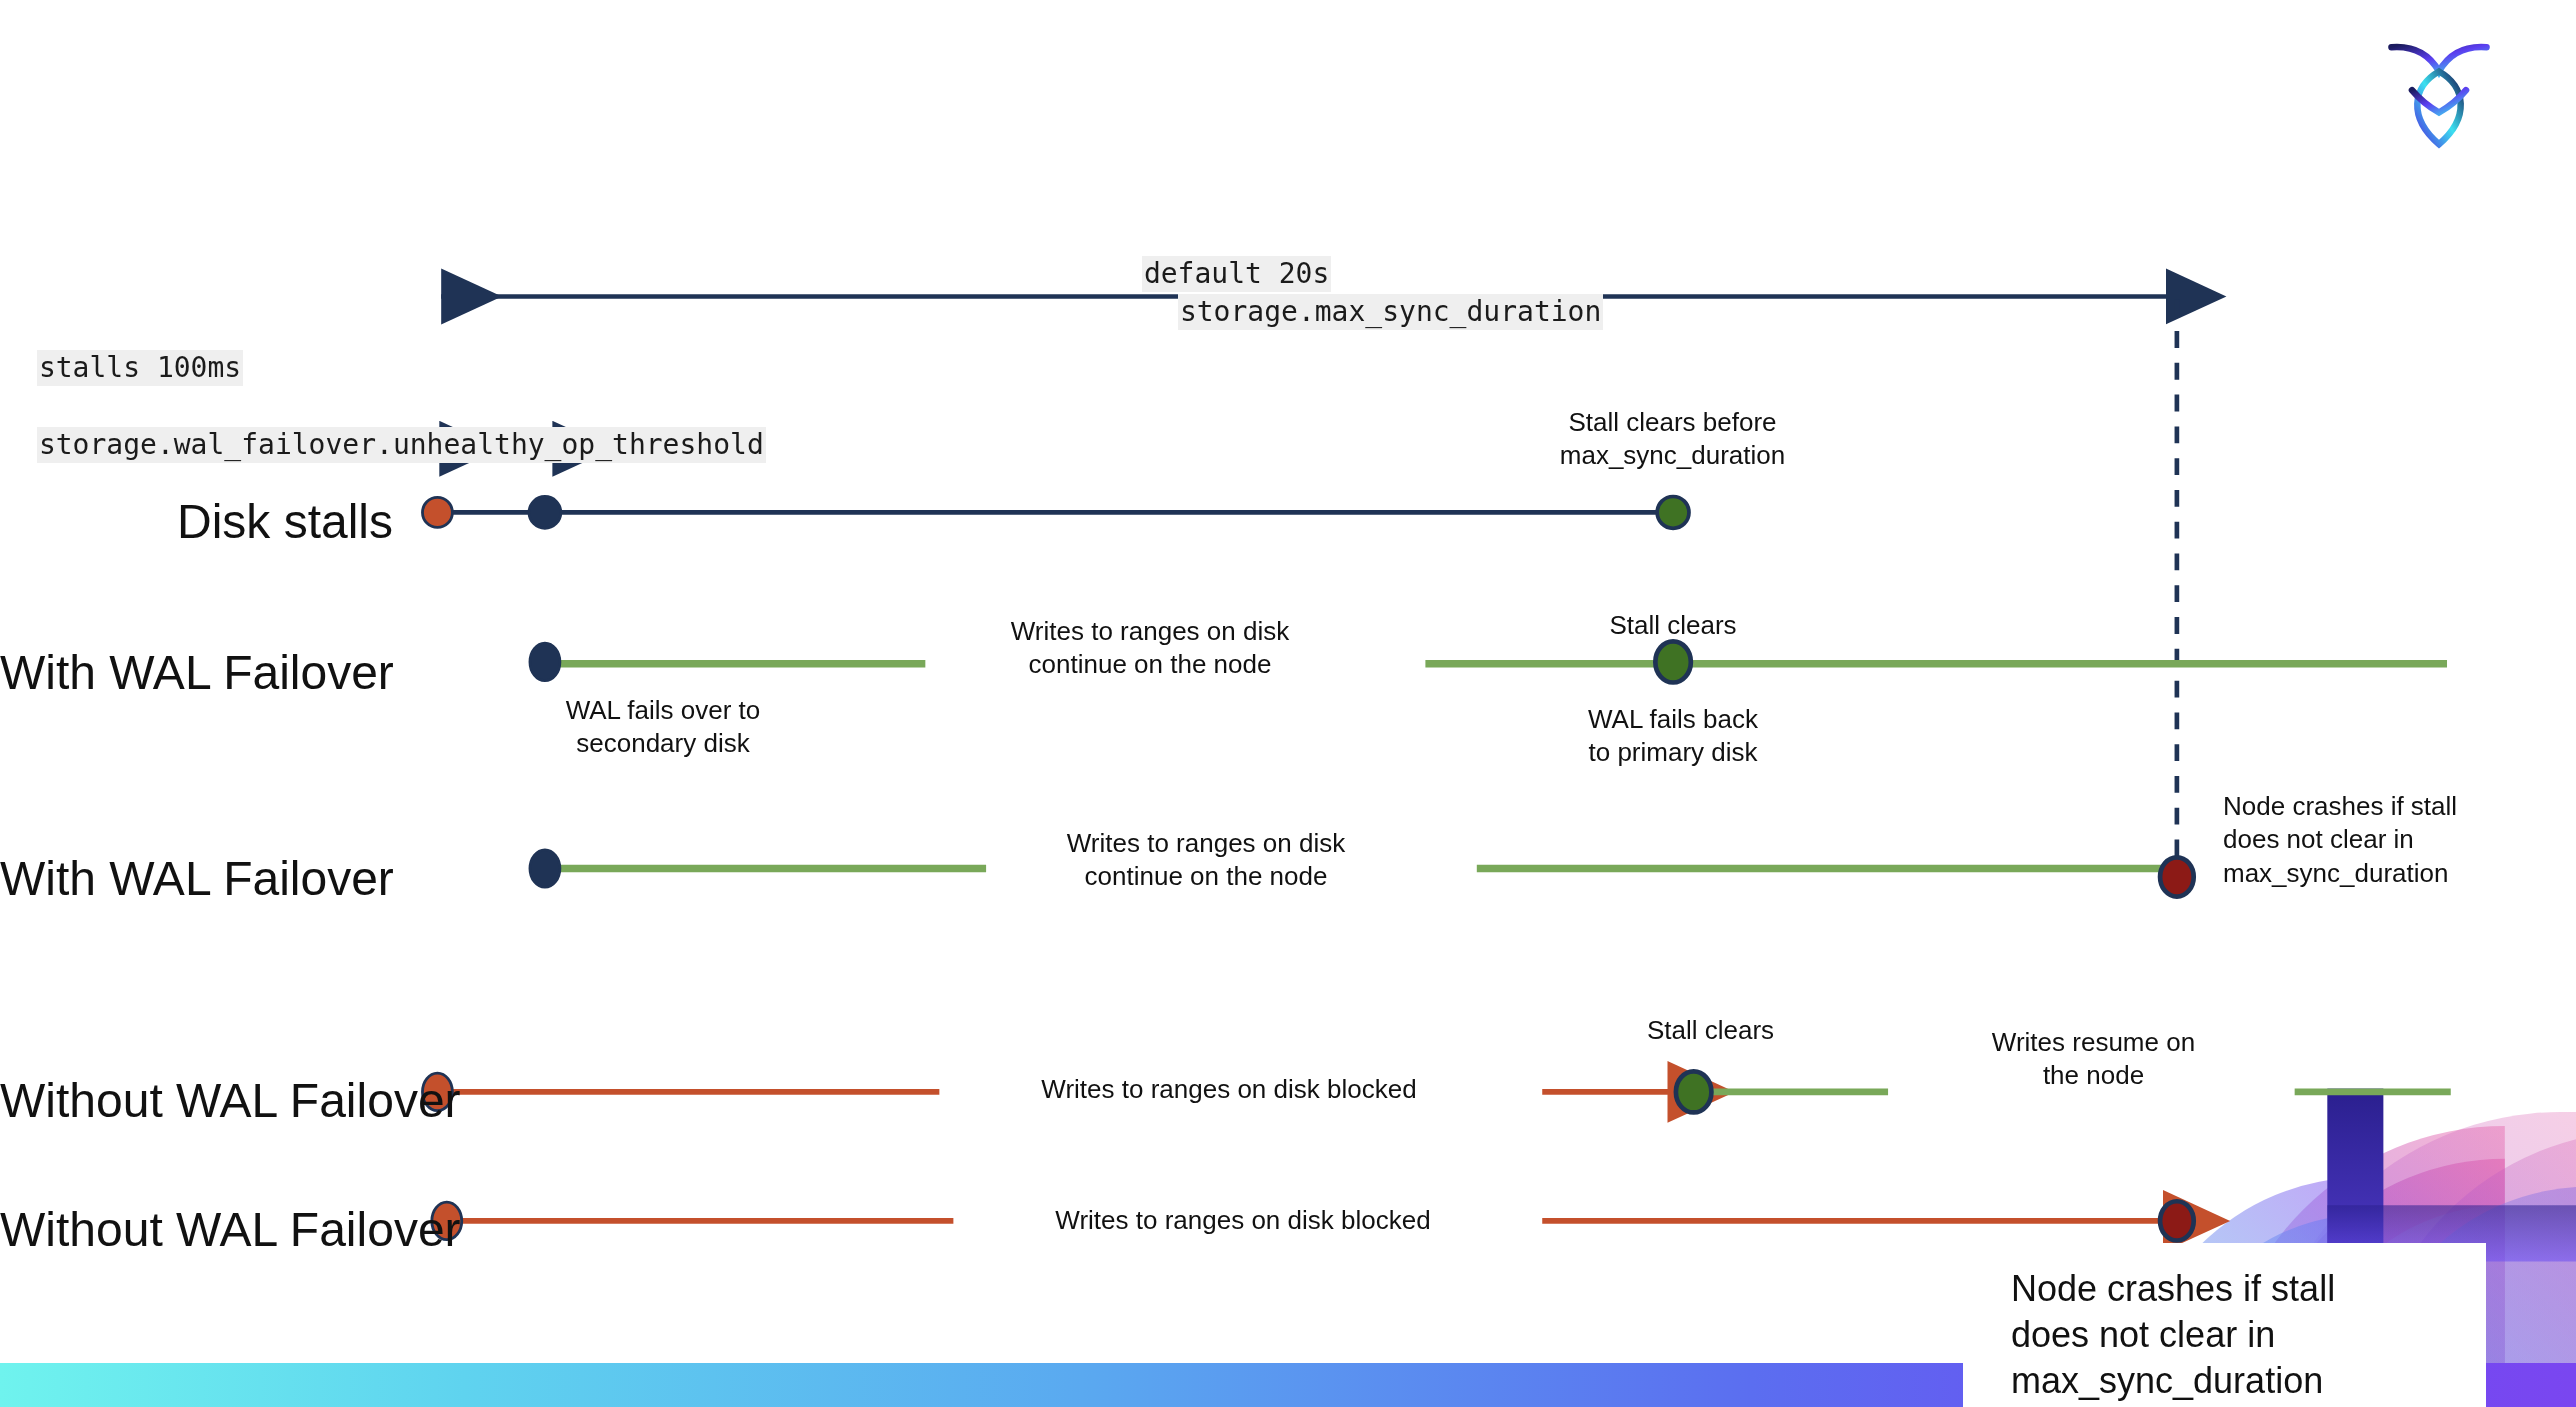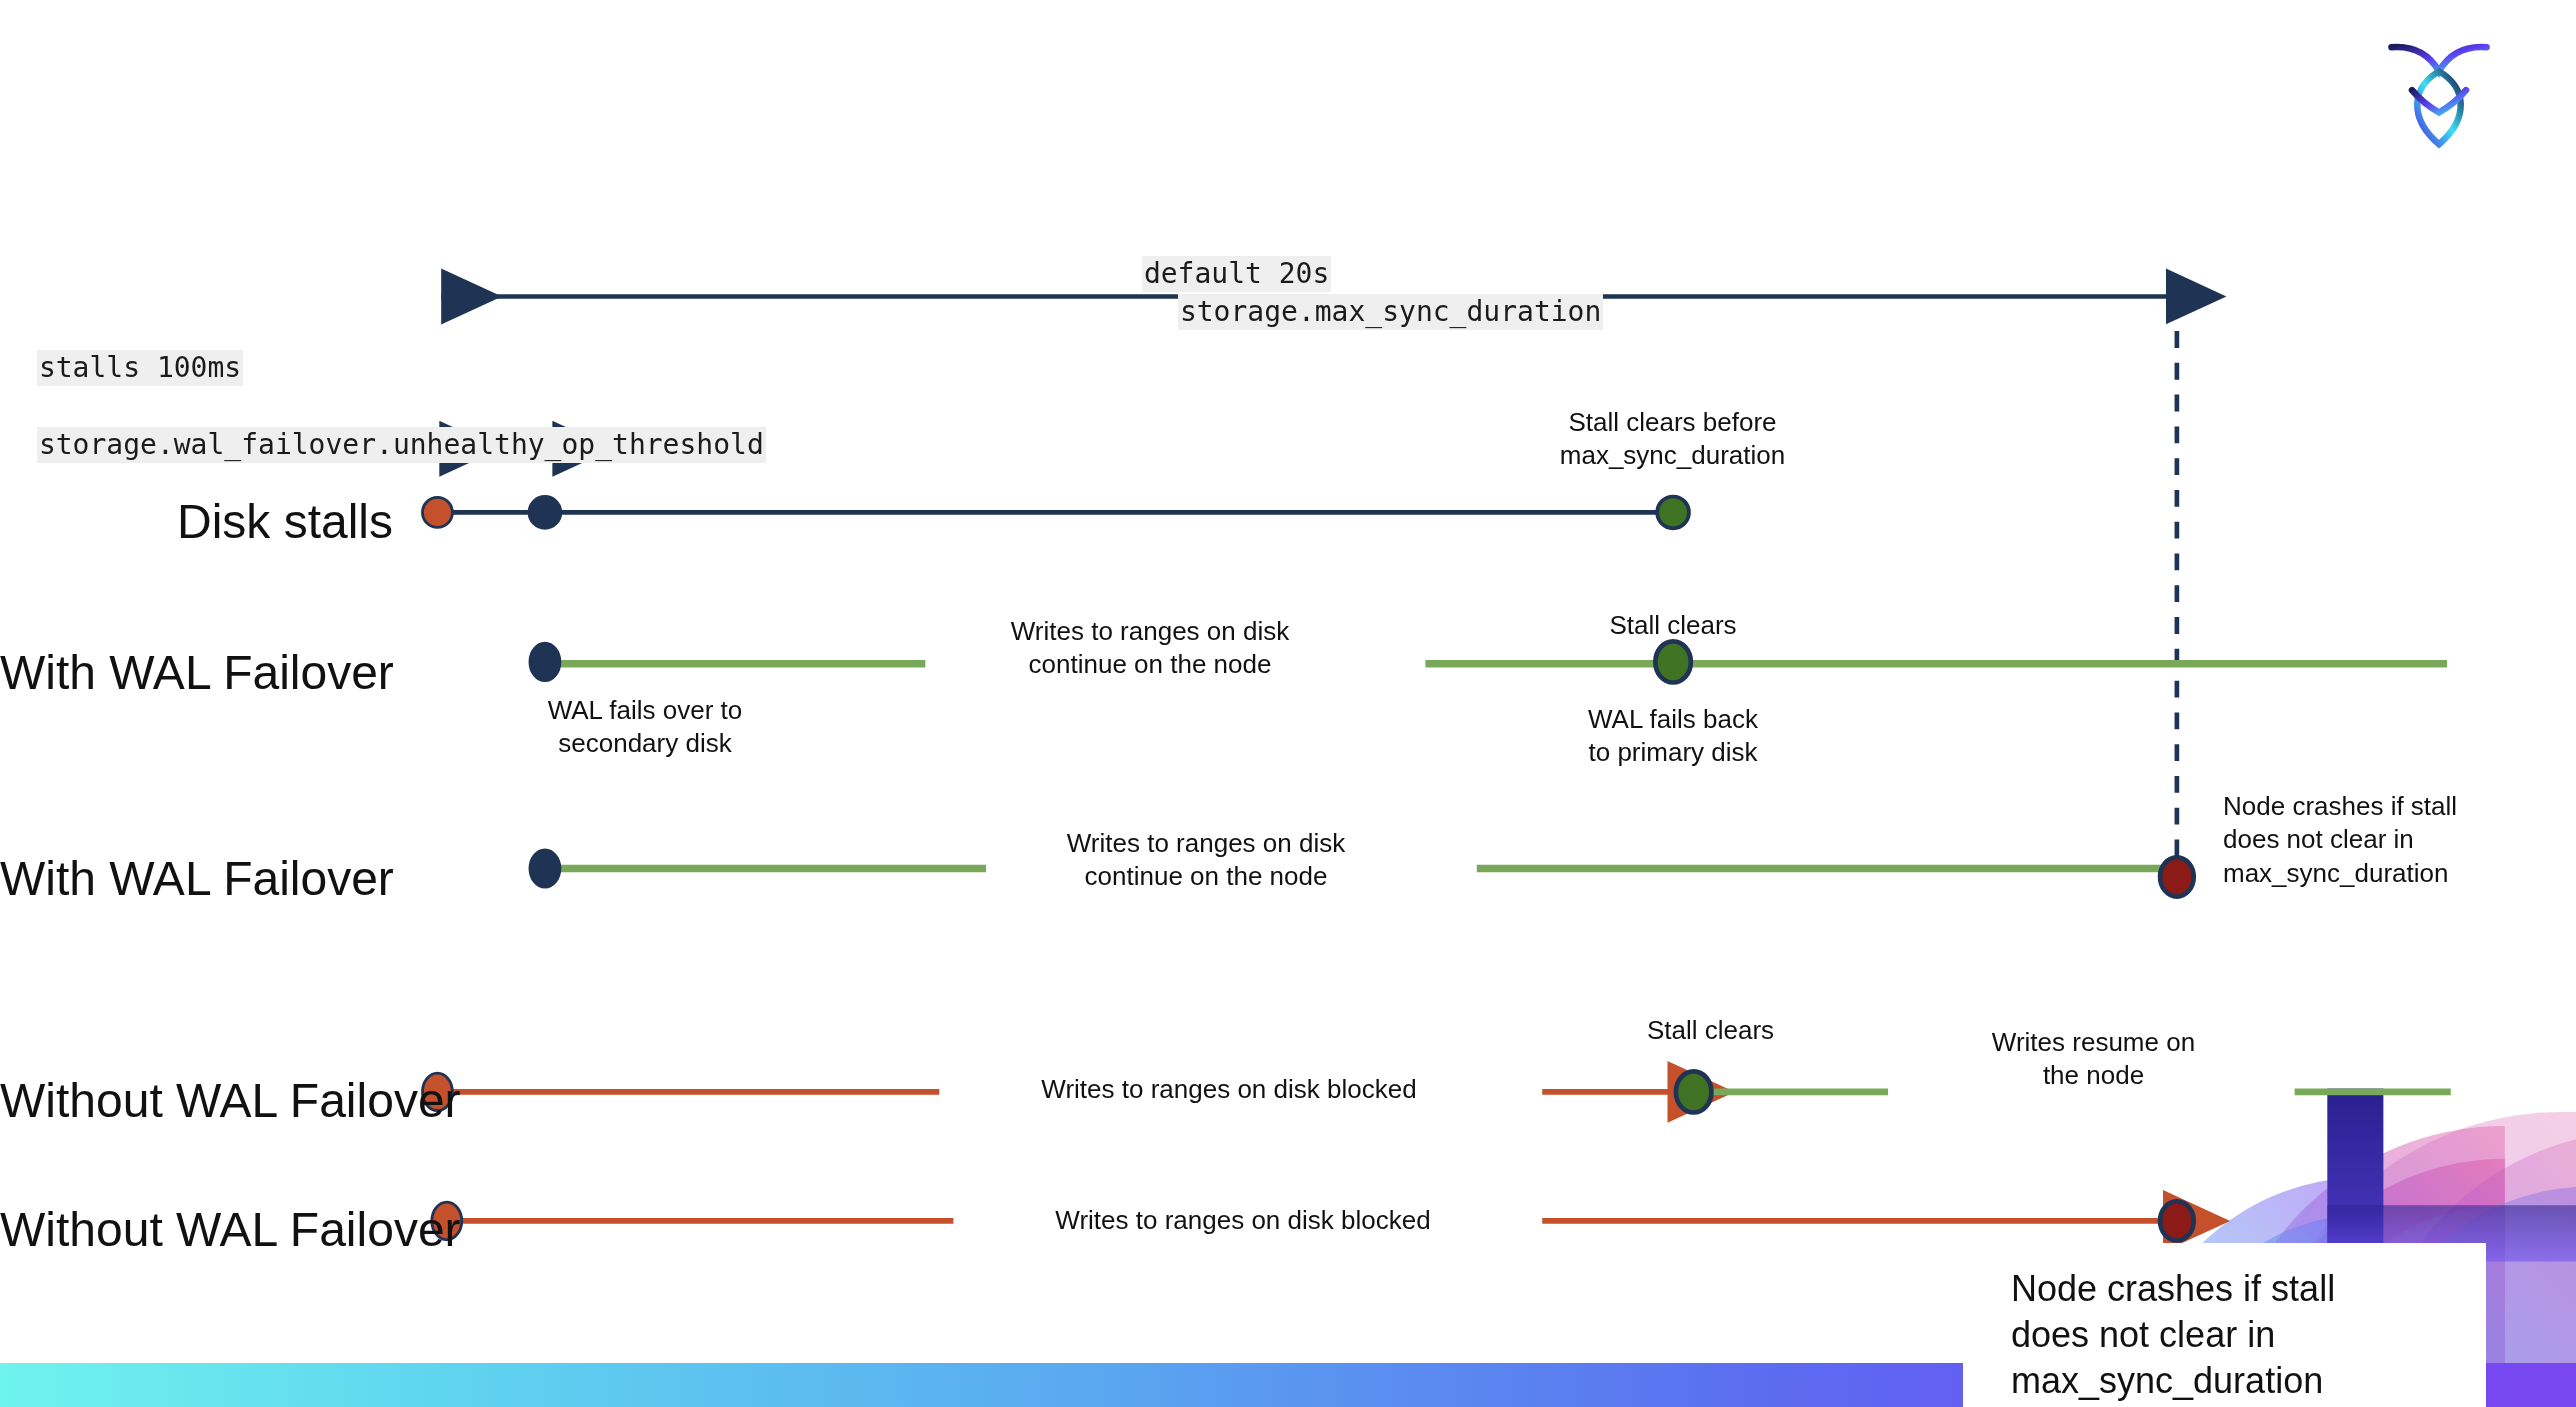--- a/index.html
+++ b/index.html
@@ -257,21 +257,21 @@
 
   <div class="row-label" style="left:0px; top:494px; width:393px;">Disk stalls</div>
   <div class="row-label" style="left:0px; top:645px; width:370px;">With WAL Failover</div>
   <div class="row-label" style="left:0px; top:851px; width:370px;">With WAL Failover</div>
   <div class="row-label" style="left:0px; top:1073px; width:393px;">Without WAL Failover</div>
   <div class="row-label" style="left:0px; top:1202px; width:393px;">Without WAL Failover</div>
 
   <div class="annot" style="left:1467px; top:406px; width:411px;">Stall clears before
 max_sync_duration</div>
 
-  <div class="annot" style="left:458px; top:694px; width:374px;">WAL fails over to
+  <div class="annot" style="left:476px; top:694px; width:374px;">WAL fails over to
 secondary disk</div>
 
   <div class="annot" style="left:935px; top:615px; width:430px;">Writes to ranges on disk
 continue on the node</div>
 
   <div class="annot" style="left:1514px; top:609px; width:318px;">Stall clears</div>
 
   <div class="annot" style="left:1505px; top:703px; width:336px;">WAL fails  back
 to primary disk</div>
 

